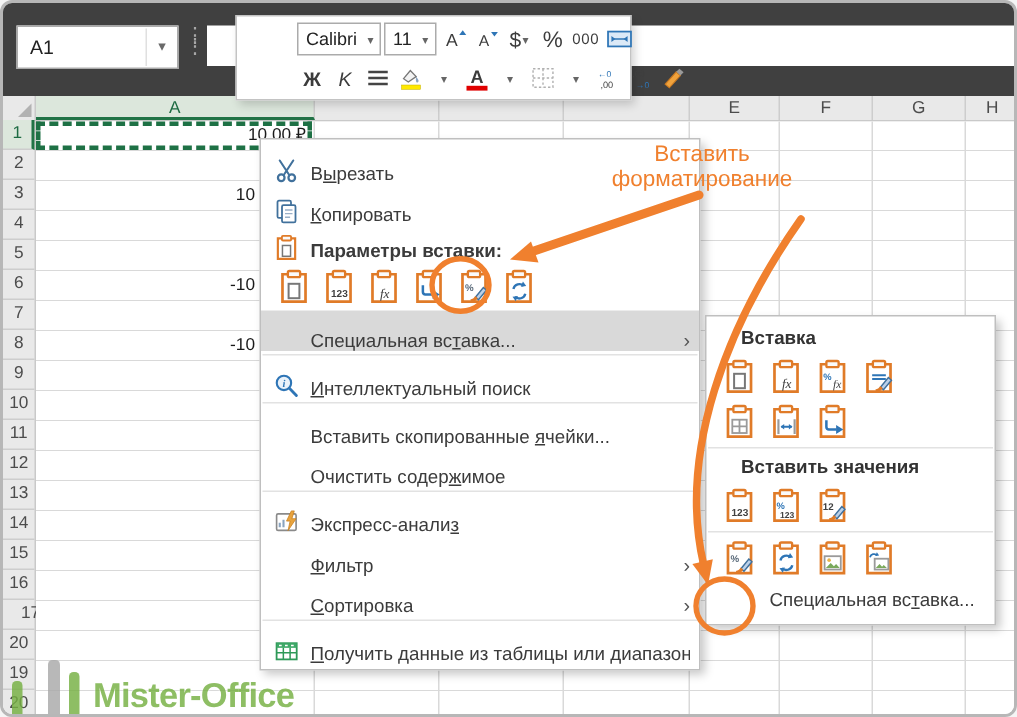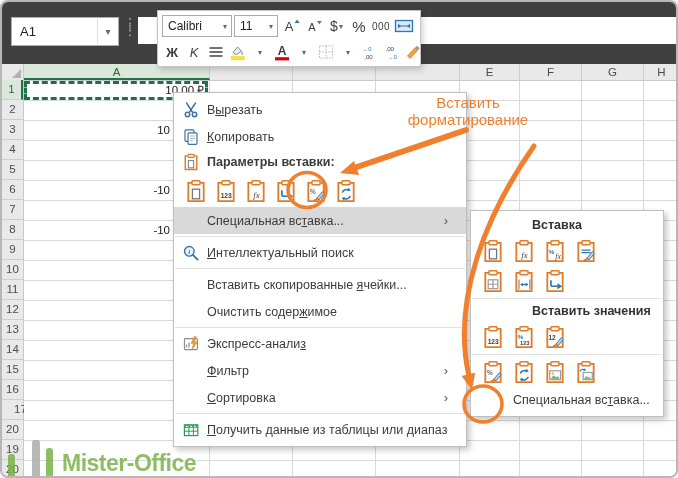--- a/index.html
+++ b/index.html
@@ -25,43 +25,43 @@
   
   #gridbody{position:absolute;left:22px;top:79px;right:0;bottom:0;background:#fff;
     background-image:repeating-linear-gradient(to bottom,transparent 0px,transparent 19px,#d9d9d9 19px,#d9d9d9 20px);}
   .vline{position:absolute;top:0;bottom:0;width:1px;background:#d9d9d9;}
   .cellval{position:absolute;height:18px;font-size:11.5px;color:#1a1a1a;text-align:right;line-height:16px;}
   #ants-w{position:absolute;left:0px;top:0px;width:184px;height:19px;border:3px solid #ffffff;box-sizing:border-box;}
   #ants{position:absolute;left:0px;top:0px;width:184px;height:19px;border:3px dashed #1e7145;box-sizing:border-box;}
   
   #minitoolbar{position:absolute;left:155px;top:8px;width:264px;height:57px;background:#fff;
     border:1px solid #c3c3c3;box-shadow:2px 3px 6px rgba(0,0,0,.18);z-index:20;padding:2px 4px;box-sizing:border-box;}
-  .tb-row{display:flex;align-items:center;height:26px;gap:2px;}
+  .tb-row{display:flex;align-items:center;height:26px;gap:2px;margin-left:36px;}
   .combo{display:flex;align-items:center;border:1px solid #ababab;height:20px;background:#fff;font-size:12px;color:#222;}
   .combo .cb-t{padding:0 3px 0 5px;}
   .combo .caret{font-size:8px;color:#666;padding:0 4px;}
   .tbtn{display:flex;align-items:center;justify-content:center;height:22px;min-width:18px;padding:0 1px;cursor:default;}
   .tb-txt{font-size:13px;color:#3c3c3c;}
   .tb-caret{font-size:8px;color:#666;padding:0 1px;}
   
   #ctxmenu{position:absolute;left:171px;top:90px;width:294px;background:#fff;border:1px solid #bfbfbf;
     box-shadow:3px 3px 6px rgba(0,0,0,.22);z-index:30;padding:3px 0;box-sizing:border-box;font-size:12.5px;color:#3b3b3b;}
-  .menu-item{display:flex;align-items:center;height:27px;padding:0 18px 0 6px;}
+  .menu-item{display:flex;align-items:flex-end;height:27px;padding:0 6px 0 6px;}
   .menu-item.hl{background:#d9d9d9;}
   .menu-item.bold .mi-label{font-weight:bold;}
   .menu-item.short{height:24px;}
   .mi-icon{width:22px;display:flex;align-items:center;justify-content:center;flex:none;}
   .mi-label{flex:1;padding-left:5px;white-space:nowrap;overflow:hidden;}
   .mi-arrow{width:12px;text-align:right;color:#555;font-size:13px;}
   .menu-sep{height:1px;background:#e2e2e2;margin:2px 1px;}
   .menu-iconrow{display:flex;align-items:center;height:33px;padding-left:10px;gap:6px;}
   .pbtn{width:24px;height:24px;display:flex;align-items:center;justify-content:flex-start;}
   #submenu{position:absolute;left:468px;top:208px;width:194px;background:#fff;border:1px solid #bfbfbf;
     box-shadow:3px 3px 6px rgba(0,0,0,.22);z-index:31;padding:4px 0 3px 0;box-sizing:border-box;font-size:12.5px;color:#3b3b3b;}
-  .sub-title{height:21px;line-height:21px;padding-left:23px;font-weight:bold;color:#333;margin-left:38px;}
+  .sub-title{height:21px;line-height:21px;padding-left:23px;font-weight:bold;color:#333;}
   .sub-iconrow{display:flex;align-items:center;height:30px;padding-left:10px;gap:7px;}
   .sub-footer{display:flex;align-items:center;height:26px;padding-left:42px;}
   
   #overlay{position:absolute;left:0;top:0;width:678px;height:478px;z-index:40;pointer-events:none;}
   #calloutText{position:absolute;left:372px;top:92px;width:188px;text-align:center;z-index:40;
      color:#f0802e;font-size:15px;line-height:17px;pointer-events:none;}
   
   #watermark{position:absolute;left:4px;top:436px;z-index:45;display:flex;align-items:flex-end;opacity:.82;pointer-events:none;}
   #watermark .wm-text{font-size:23px;font-weight:bold;color:#76b043;letter-spacing:-.5px;line-height:34px;
      text-shadow:0 0 2px rgba(255,255,255,.9);}

